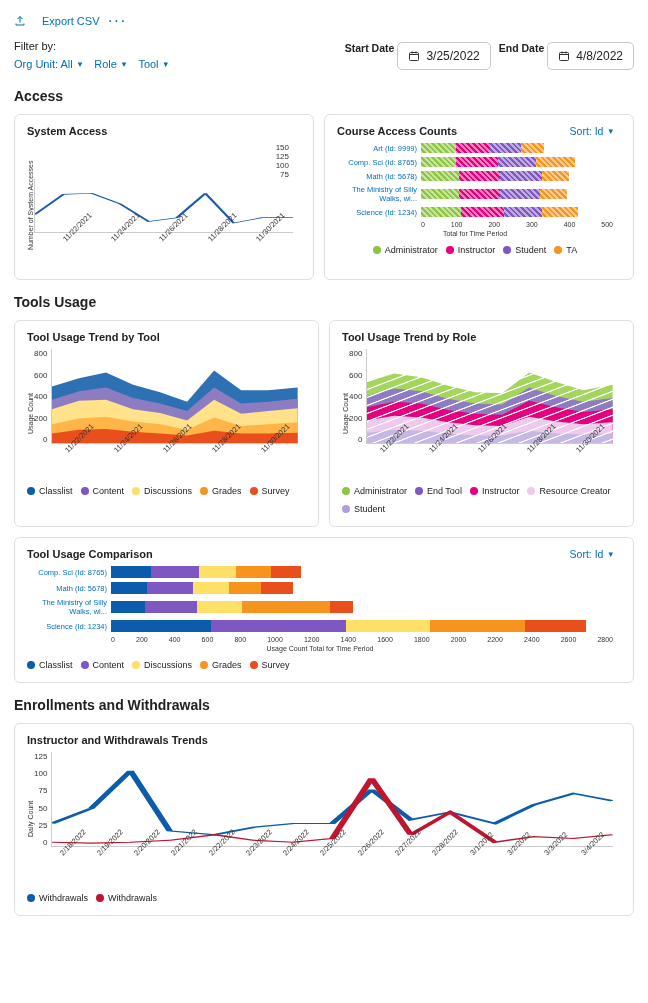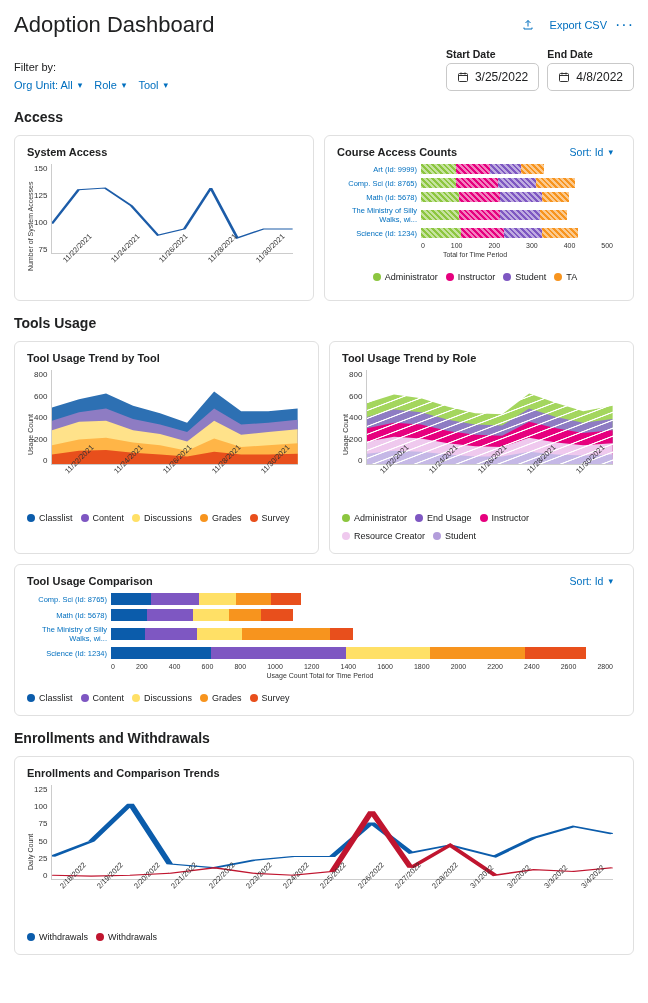--- a/index.html
+++ b/index.html
@@ -15,21 +15,21 @@
   h1 { font-size: 22px; font-weight: 400; color:#202122; }
   .header-actions { display: flex; gap: 8px; align-items: center; }
   .link { color: #006fbf; cursor: pointer; font-size: 11px; display:flex; align-items:center; gap:16px;}
   .dots { color:#006fbf; font-size:16px; cursor:pointer; letter-spacing:1px;}
   .filter-row { display:flex; justify-content:space-between; align-items:flex-end; margin-bottom:18px;}
   .filters-left { display:flex; flex-direction:column; gap:6px;}
   .filter-label { font-size:11px; font-weight:400; color:#202122;}
   .filter-chips { display:flex; gap:12px;}
   .chip { color:#006fbf; font-size:11px; display:flex; gap:3px; align-items:center; cursor:pointer;}
   .date-group { display:flex; gap:8px;}
-  .date-block { display:flex; flex-direction:column; gap:3px;}
+  .date-block { display:flex; flex-direction:row; gap:3px;}
   .date-label { font-size:10.5px; font-weight:700;}
   .date-input {
     border:1px solid #c9c9c9; border-radius:5px;
     padding:6px 10px; display:flex; gap:6px; align-items:center;
     font-size:12px; color:#202122; cursor:pointer;
   }
   h2 { font-size:14px; font-weight:700; margin: 14px 0 10px 0;}
   .row { display:flex; gap:10px; margin-bottom:10px;}
   .card {
     border:1px solid #e0e0e0; border-radius:6px;
@@ -41,41 +41,40 @@
   .sort-link { color:#006fbf; font-size:10.5px; display:flex; gap:3px; align-items:center; cursor:pointer;}
   .chart-body { height:130px; display:flex;}
   .y-axis { display:flex; flex-direction:column; justify-content:space-between; font-size:8px; color:#333; padding-right:4px; text-align:right;}
   .y-label-vert {
     writing-mode: vertical-rl; transform: rotate(180deg);
     font-size:7px; color:#333; text-align:center;
   }
   .plot { flex:1; position:relative; border-left:1px solid #ccc; border-bottom:1px solid #ccc;}
   .x-axis { display:flex; justify-content:space-around; font-size:7.5px; color:#333; margin-top:4px; padding-left:24px;}
   .x-tick { transform: rotate(-45deg); transform-origin: top left; white-space:nowrap; width:30px; text-align:center;}
-  .legend { display:flex; flex-wrap:wrap; gap:8px; margin-top:14px; font-size:9px;}
+  .legend { display:flex; flex-wrap:wrap; gap:8px; margin-top:8px; font-size:9px;}
   .legend-item { display:flex; gap:4px; align-items:center;}
   .swatch { width:8px; height:8px; border-radius:50%;}
   svg.line-svg { width:100%; height:100%; position:absolute; top:0; left:0;}
   .hbar-row { display:flex; align-items:center; gap:4px; margin-bottom:4px;}
   .hbar-label { width:80px; font-size:7.5px; color:#006fbf; text-align:right; cursor:pointer;}
   .hbar-track { flex:1; display:flex; height:10px;}
   .hbar-seg { height:100%; }
   .hatched { background-image: repeating-linear-gradient(45deg, rgba(255,255,255,0.5) 0 2px, transparent 2px 4px);}
   .hbar-xaxis { display:flex; justify-content:space-between; font-size:7px; color:#333; margin-left:84px;}
   .hbar-xlabel { font-size:7px; text-align:center; color:#333; margin-top:2px;}
   .chev::after { content:"▾"; font-size:9px; margin-left:2px;}
   .cal-icon { width:12px; height:12px; display:inline-block;}
 </style>
 </head>
 <body>
 
 <div class="page">
 
   <div class="header-row">
-    <h1>Adoption Dashboard</h1>
     <div class="header-actions">
       <span class="link">
         <svg width="12" height="12" viewBox="0 0 24 24" fill="none" stroke="#006fbf" stroke-width="2">
             <path d="M12 3v12M7 8l5-5 5 5M4 17v3h16v-3"></path>
           </svg>
         <span>Export CSV</span>
       </span>
       <span class="dots">···</span>
     </div>
   </div>
@@ -116,21 +115,21 @@
   <h2>Access</h2>
   <div class="row">
 
     <div class="card" style="flex:0 0 300px;">
       <div class="card-header">
           <span class="card-title">System Access</span>
         </div>
       <div style="display:flex;">
         <div class="y-label-vert">Number of System Accesses</div>
         <div style="flex:1;">
-          <div class="chart-body" style="height:90px;">
+          <div class="chart-body" style="height:90px;flex-direction:column;">
             <div class="y-axis">
               <span>150</span>
               <span>125</span>
               <span>100</span>
               <span>75</span>
             </div>
             <div class="plot">
               <svg class="line-svg" viewBox="0 0 100 100" preserveAspectRatio="none">
                 <polyline points="0,67 11,29 22,27 33,47 44,80 55,73 66,27 77,83 88,73 100,73" fill="none" stroke="#1c5ca8" stroke-width="1.2"></polyline>
               </svg>
@@ -346,21 +345,21 @@
           </div>
         </div>
       </div>
       <div class="legend">
         <span class="legend-item">
             <span class="swatch" style="background:#8cc63f;"></span>
             <span>Administrator</span>
           </span>
         <span class="legend-item">
             <span class="swatch" style="background:#7e57c2;"></span>
-            <span>End Usage</span>
+            <span>End Tool</span>
           </span>
         <span class="legend-item">
             <span class="swatch" style="background:#e6007e;"></span>
             <span>Instructor</span>
           </span>
         <span class="legend-item">
             <span class="swatch" style="background:#efc9ee;"></span>
             <span>Resource Creator</span>
           </span>
         <span class="legend-item">
@@ -459,21 +458,21 @@
             <span>Survey</span>
           </span>
       </div>
     </div>
   </div>
 
   <h2>Enrollments and Withdrawals</h2>
   <div class="row">
     <div class="card">
       <div class="card-header">
-          <span class="card-title">Enrollments and Comparison Trends</span>
+          <span class="card-title">Instructor and Withdrawals Trends</span>
         </div>
       <div style="display:flex;">
         <div class="y-label-vert">Daily Count</div>
         <div style="flex:1;">
           <div class="chart-body" style="height:95px;">
             <div class="y-axis">
               <span>125</span>
               <span>100</span>
               <span>75</span>
               <span>50</span>

